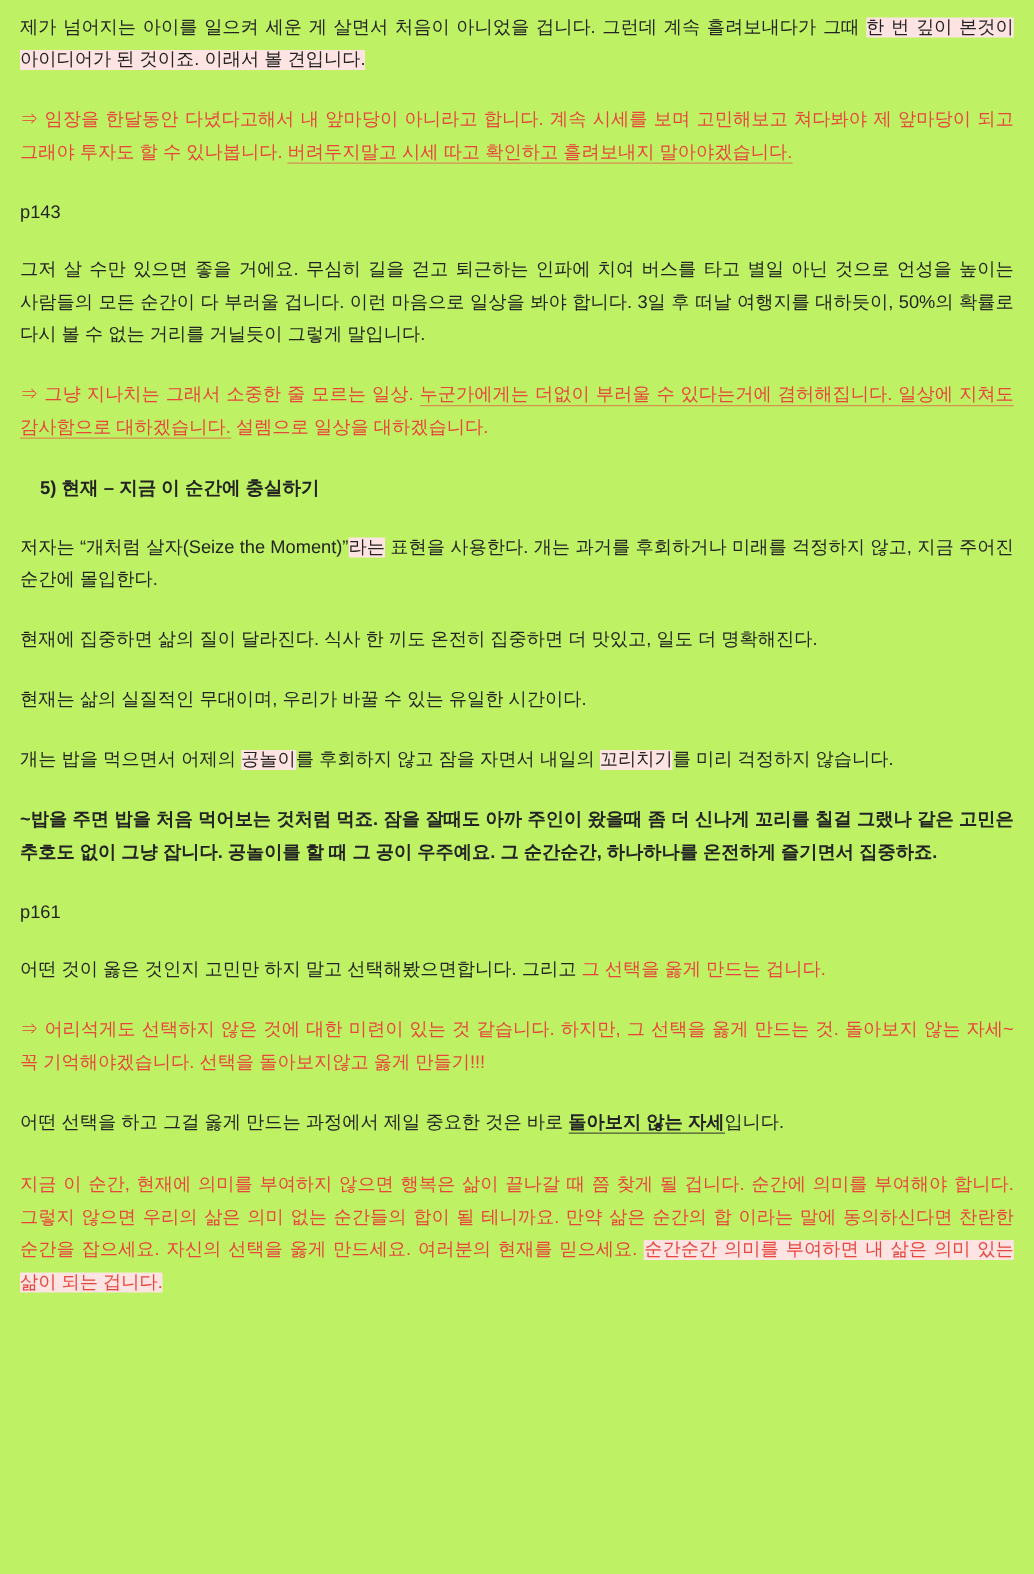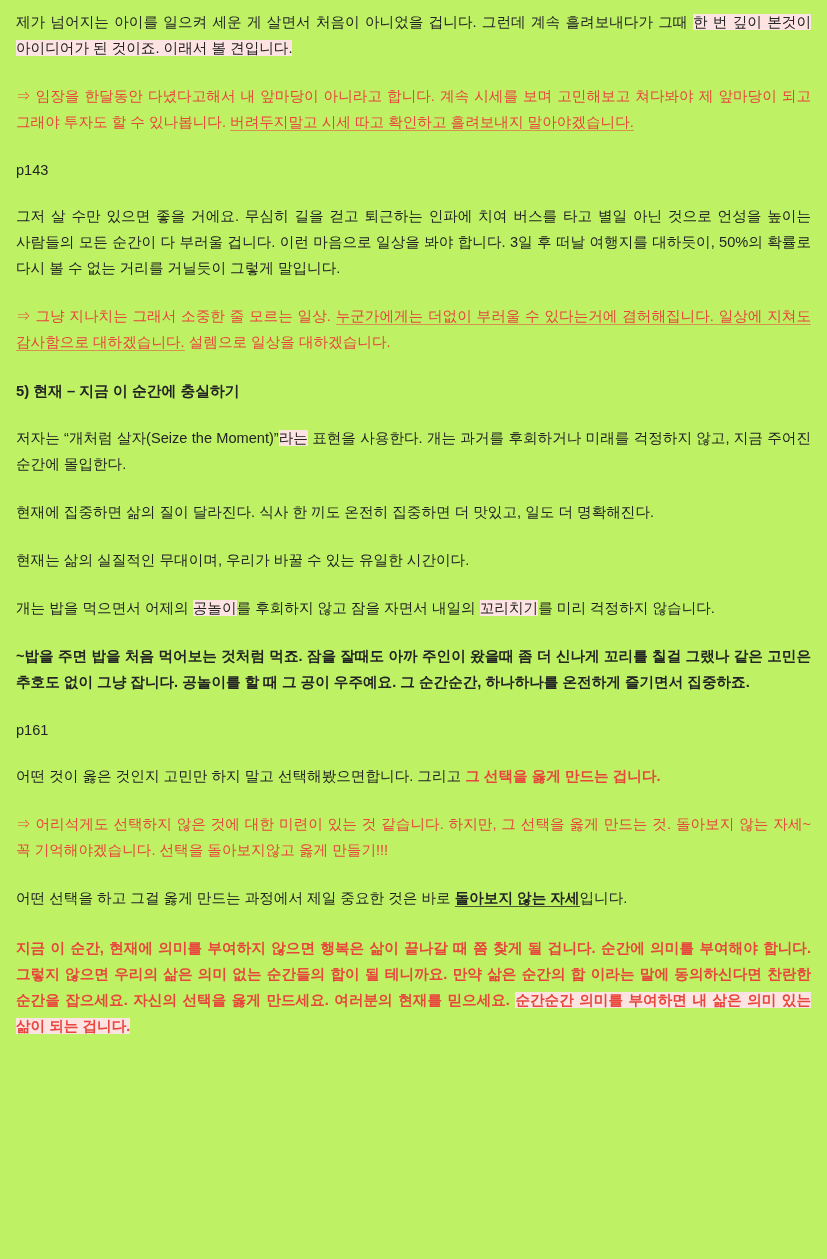--- a/index.html
+++ b/index.html
@@ -29,35 +29,35 @@
   .black {
     color: #232323;
   }
   .red {
     color: #e8453c;
   }
   .heading {
     font-size: 14.8px;
     font-weight: bold;
     color: #232323;
-    margin: 0 0 22px 0;
+    margin: 0 0 22px 16px;
     line-height: 1.78;
   }
   .pagemark {
     font-size: 14.6px;
     color: #232323;
     margin: 4px 0 20px 0;
     line-height: 1.78;
   }
   .bold {
     font-weight: bold;
   }
   .red.bold {
     color: #e8453c;
-    font-weight: bold;
+    font-weight: normal;
     margin-top: 24px;
   }
   .hl-underline {
     border-bottom: 1px solid rgba(232, 69, 60, 0.55);
   }
   .ul-black {
     border-bottom: 1px solid rgba(35, 35, 35, 0.75);
   }
   .mark-pink {
     background: #fde3e1;

